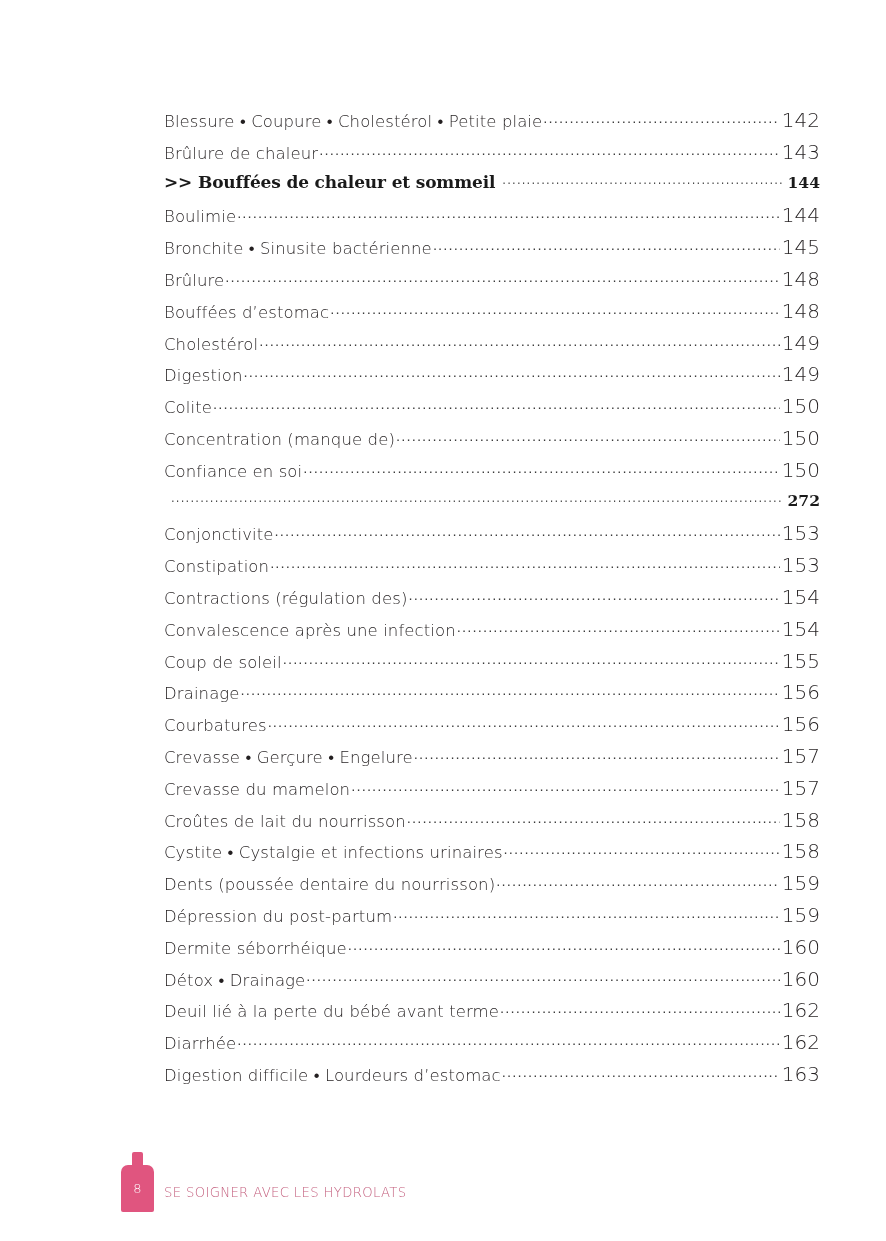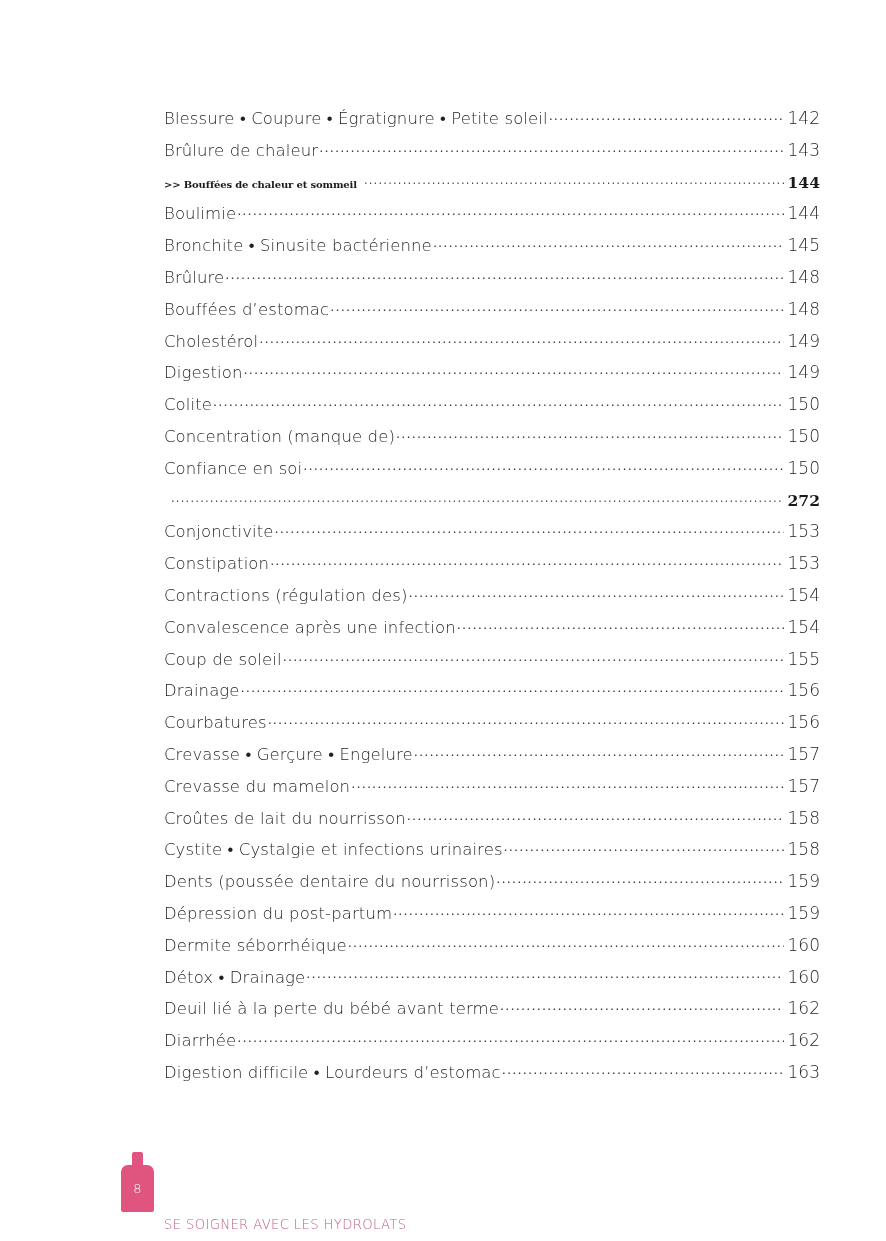--- a/index.html
+++ b/index.html
@@ -58,32 +58,32 @@
     position: absolute;
     left: 0;
     bottom: 0.08em;
     white-space: nowrap;
   }
 
   .toc-page {
     flex: 0 0 auto;
     font-family: "DejaVu Sans", sans-serif;
     font-weight: 300;
-    font-size: 17px;
+    font-size: 20px;
     color: #231f20;
     text-align: right;
     min-width: 34px;
     padding-left: 1px;
   }
 
   
   .toc-row.is-bold .toc-label {
     font-family: "DejaVu Serif", serif;
     font-weight: 700;
-    font-size: 10px;
+    font-size: 17px;
     color: #1a1a1a;
     letter-spacing: -0.15px;
   }
   .toc-row.is-bold .toc-page {
     font-family: "DejaVu Serif", serif;
     font-weight: 700;
     font-size: 15.6px;
     color: #1a1a1a;
   }
   .toc-row.is-bold .toc-leader::before {
@@ -145,29 +145,28 @@
   #footer-title {
     position: absolute;
     left: 164px;
     top: 33px;
     font-family: "DejaVu Sans", sans-serif;
     font-weight: 300;
     font-size: 13.2px;
     letter-spacing: 0.35px;
     color: #c4607f;
     white-space: nowrap;
-    margin-top: 32px;
   }
 </style>
 </head>
 <body>
 
 <div id="toc">
     <div class="toc-row">
-      <span class="toc-label">Blessure • Coupure • Égratignure • Petite soleil</span>
+      <span class="toc-label">Blessure • Coupure • Cholestérol • Petite plaie</span>
       <span class="toc-leader"></span>
       <span class="toc-page">142</span>
     </div>
     <div class="toc-row">
       <span class="toc-label">Brûlure de chaleur</span>
       <span class="toc-leader"></span>
       <span class="toc-page">143</span>
     </div>
     <div class="toc-row is-bold">
       <span class="toc-label">&gt;&gt; Bouffées de chaleur et sommeil</span>

